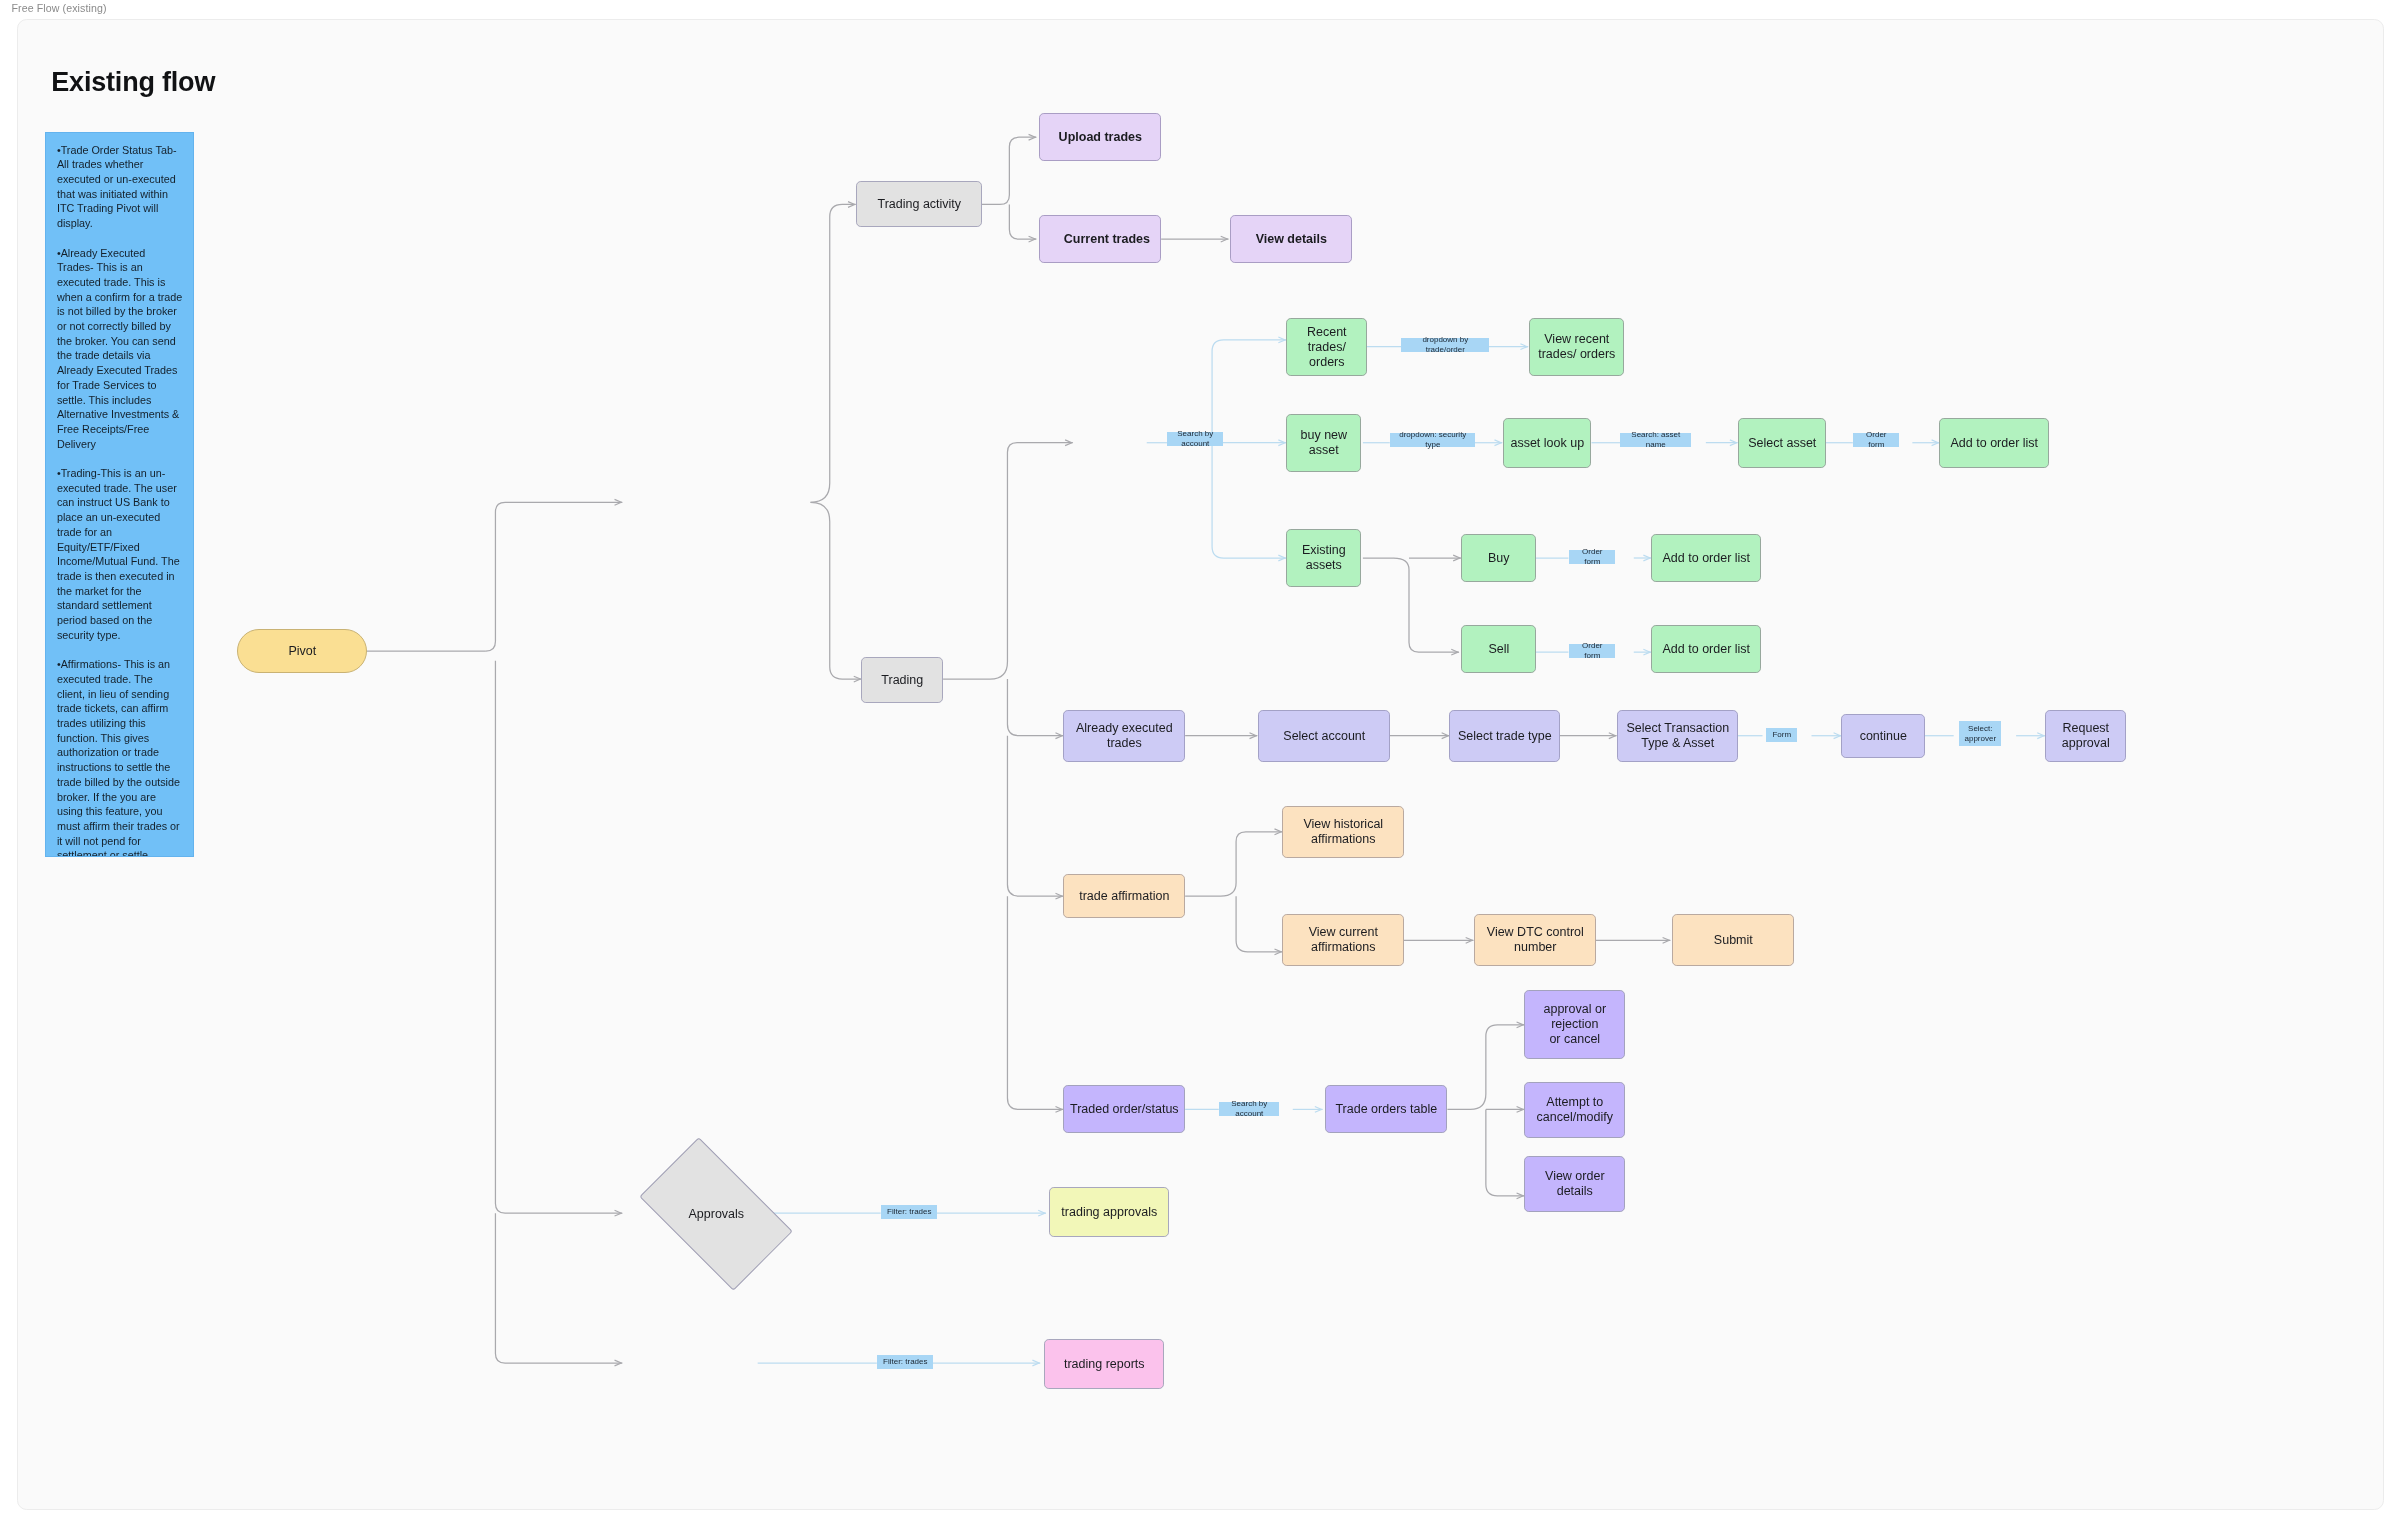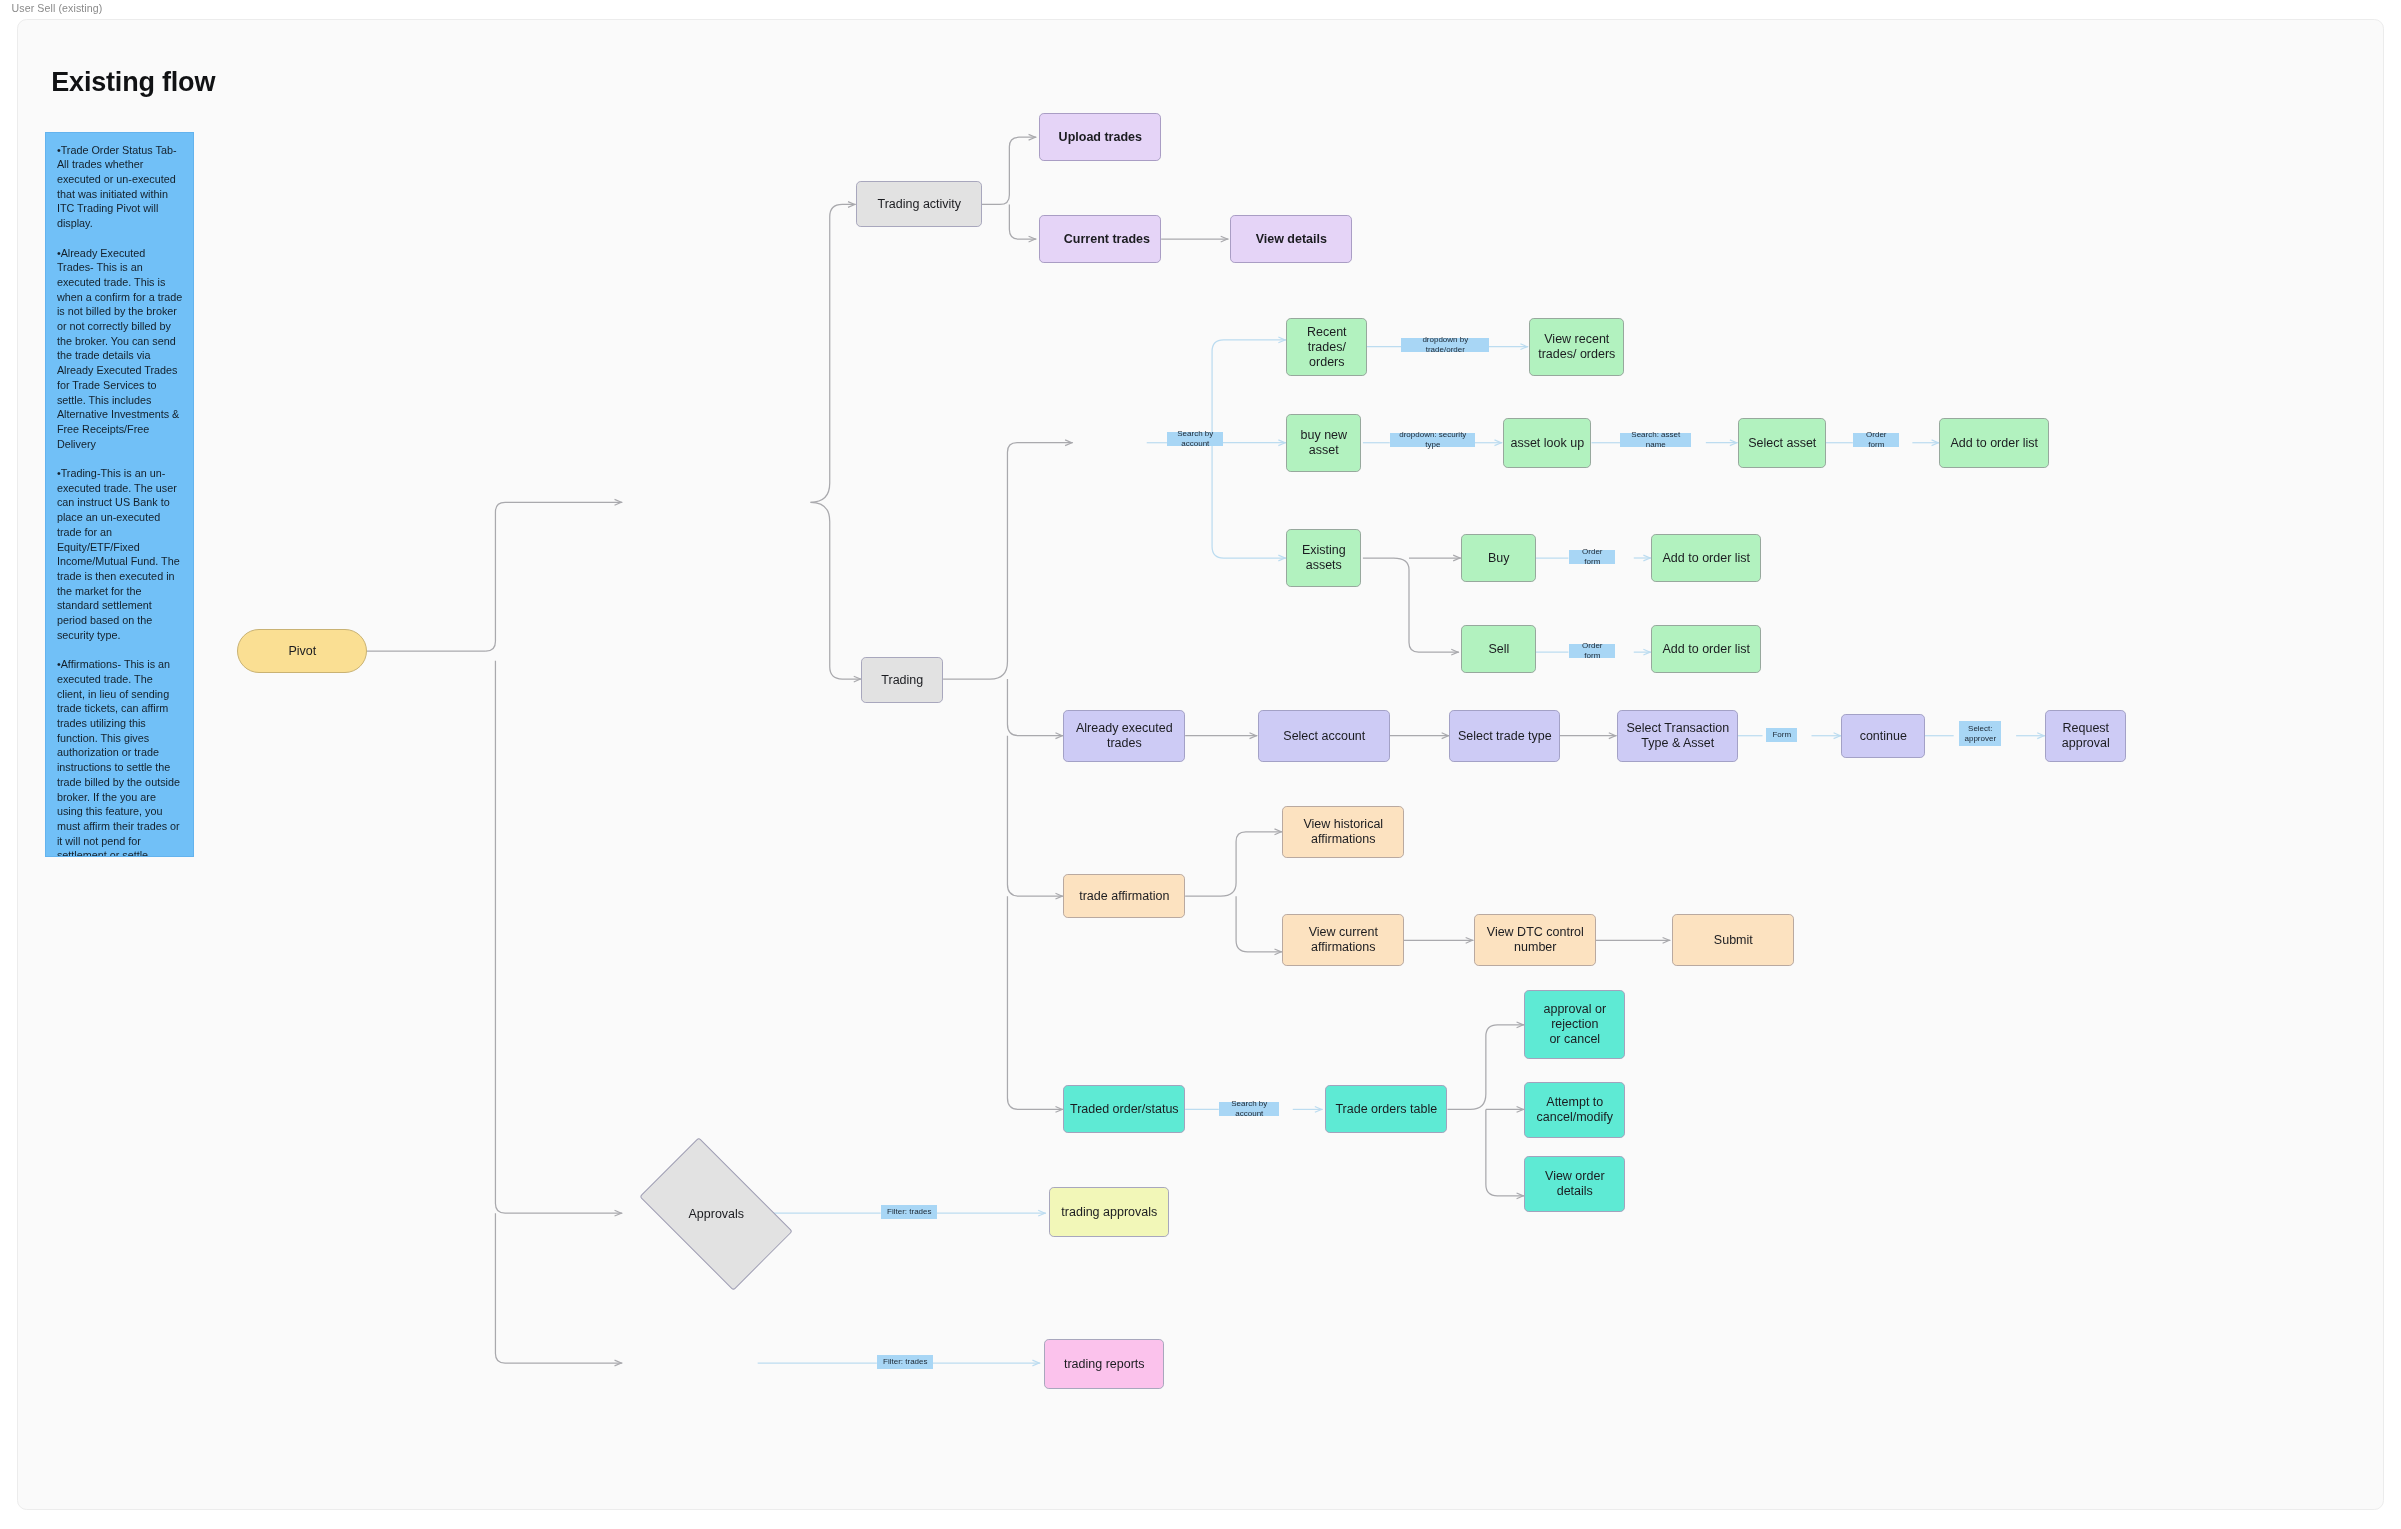--- a/index.html
+++ b/index.html
@@ -74,21 +74,21 @@
     line-height: 15px;
     color: #1b1c20;
     padding: 2.9px 4.8px;
     white-space: pre-line;
   }
   .node.gray    { background: #e2e2e2; border-color: #a8a7bd; }
   .node.purple  { background: #e5d4f7; border-color: #a99dc4; font-weight: bold; }
   .node.purple2 { background: #cdcbf5; border-color: #a3a1c6; }
   .node.green   { background: #b2f2bf; border-color: #97a89d; }
   .node.orange  { background: #fce2c0; border-color: #b9a9a0; }
-  .node.cyan    { background: #5eead4; border-color: #a3a2bd; }
+  .node.cyan    { background: #c4b5fd; border-color: #a3a2bd; }
   .node.yellow  { background: #f2f7b8; border-color: #a8a7bd; }
   .node.pink    { background: #fbc2ec; border-color: #a8a7bd; }
 
   .node.pill {
     background: #fadf93;
     border-color: #c9b273;
     border-radius: 29px;
   }
 
   
@@ -128,21 +128,21 @@
     display: flex;
     align-items: center;
     justify-content: center;
   }
 </style>
 </head>
 <body>
 
 <div id="root">
 
-  <div id="tab-label">User Sell (existing)</div>
+  <div id="tab-label">Free Flow (existing)</div>
 
   <div id="canvas">
 
     <div id="page-title">Existing flow</div>
 
     <svg id="edges" viewBox="0 0 2464 1552">
       <defs>
         <marker id="ag" markerWidth="12" markerHeight="12" refX="9" refY="4" orient="auto" markerUnits="userSpaceOnUse">
           <path d="M1,1 L8,4 L1,7" fill="none" stroke="#a9a9ad" stroke-width="1.2"></path>
         </marker>

